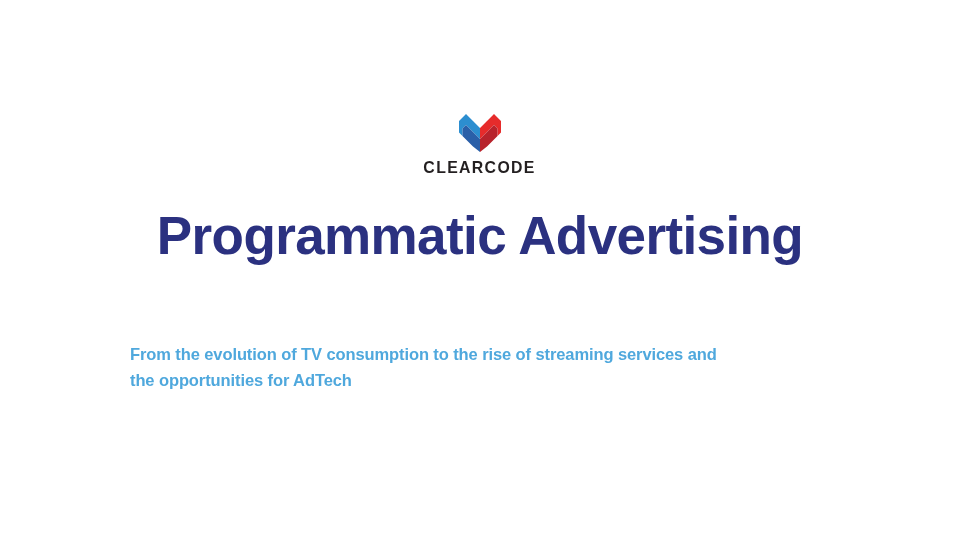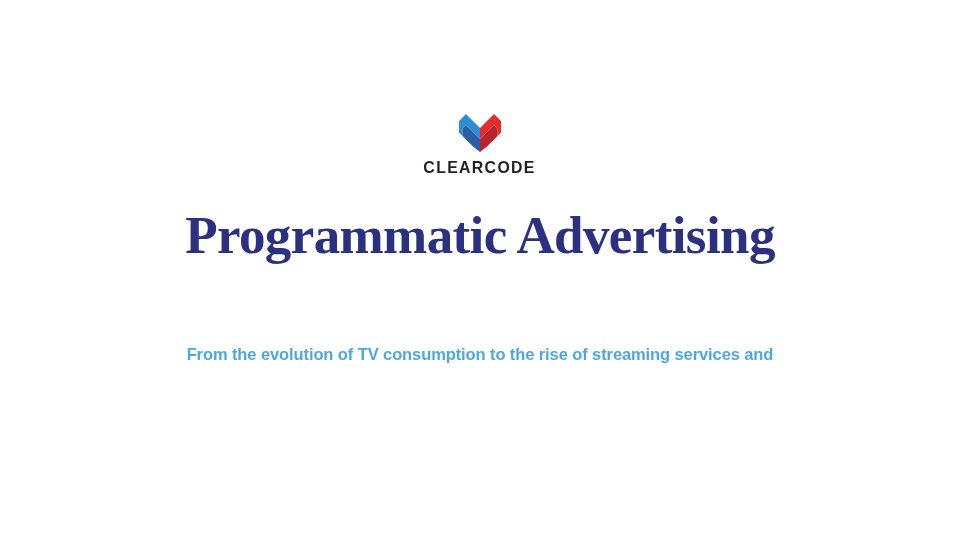--- a/index.html
+++ b/index.html
@@ -57,37 +57,37 @@
   .title-block {
     position: absolute;
     top: 206px;
     left: 50%;
     transform: translateX(-50%);
     width: 860px;
     text-align: center;
   }
 
   .title-line {
-    font-family: Liberation Serif, serif;
+    font-family: Liberation Sans, sans-serif;
     font-weight: bold;
     font-size: 53px;
     line-height: 59px;
     letter-spacing: -0.6px;
     color: #2b3180;
     white-space: nowrap;
   }
 
   
   .subtitle-block {
     position: absolute;
     top: 341px;
     left: 50%;
     transform: translateX(-50%);
     width: 700px;
-    text-align: center;
+    text-align: left;
   }
 
   .subtitle-line {
     font-family: "Liberation Sans", sans-serif;
     font-weight: bold;
     font-size: 16.5px;
     line-height: 26px;
     letter-spacing: -0.1px;
     color: #4fa8dd;
     white-space: nowrap;
@@ -117,15 +117,16 @@
 
     <div class="logo-wordmark">CLEARCODE</div>
   </div>
 
   <div class="title-block">
     <div class="title-line">Programmatic Advertising</div>
   </div>
 
   <div class="subtitle-block">
     <div class="subtitle-line">From the evolution of TV consumption to the rise of streaming services and</div>
+    <div class="subtitle-line">the opportunities for AdTech</div>
   </div>
 
 </div>
 
 </body></html>

